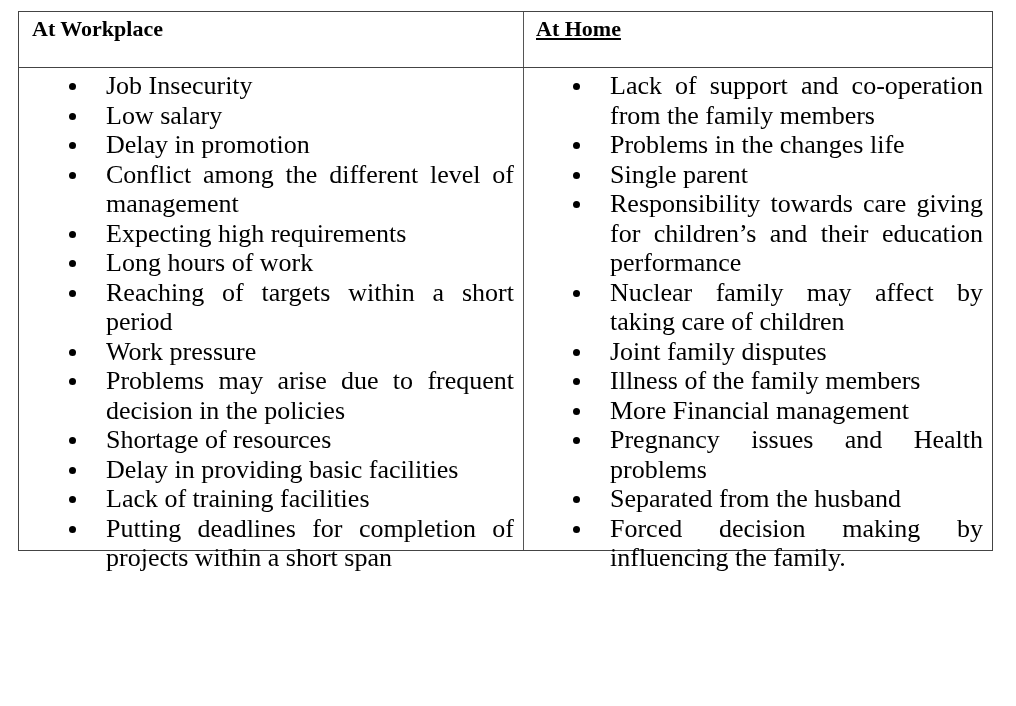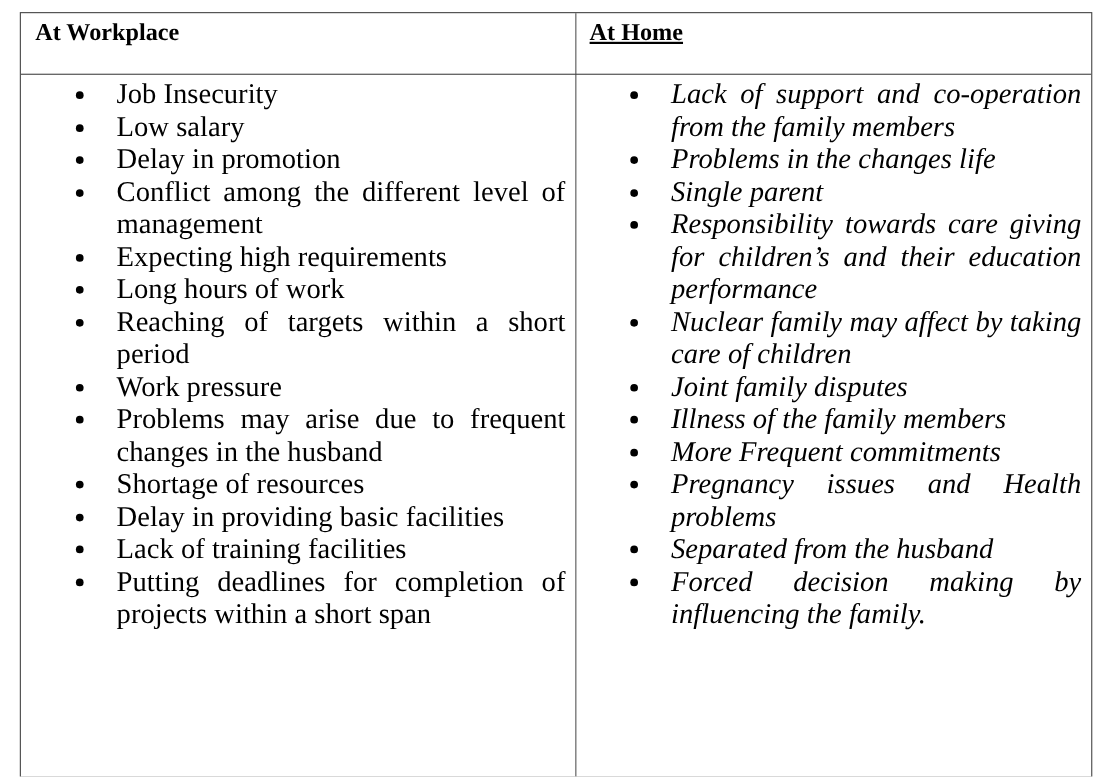--- a/index.html
+++ b/index.html
@@ -1,29 +1,29 @@
 <!DOCTYPE html>
 <html><head>
   <meta charset="utf-8">
   <style>
     html, body { margin: 0; padding: 0; background: #ffffff; }
     body { width: 1016px; height: 706px; position: relative; overflow: hidden;
            font-family: "Liberation Serif", "DejaVu Serif", serif; color: #000; }
     .table {
-      position: absolute; left: 18px; top: 11px; width: 975px; height: 696px;
+      position: absolute; left: 18px; top: 11px; width: 975px; height: 540px;
       border: 1px solid #444; box-sizing: border-box;
     }
     .vline { position: absolute; left: 504px; top: 0; bottom: 0; width: 1px; background: #555; }
     .hline { position: absolute; left: 0; right: 0; top: 55px; height: 1px; background: #444; }
     .head { position: absolute; top: 3px; font-weight: bold; font-size: 22px; line-height: 28px; }
     .head.left { left: 13px; }
     .head.right { left: 517px; text-decoration: underline; }
     ul.col { position: absolute; margin: 0; padding: 0; list-style: none; }
     ul.col.left { left: 50px; top: 59px; width: 445px; }
-    ul.col.right { left: 554px; top: 59px; width: 410px; font-style: italic; }
+    ul.col.right { left: 554px; top: 59px; width: 410px; }
     ul.col li {
       position: relative; padding-left: 37px; font-size: 26px; line-height: 29.5px;
       text-align: justify; text-align-last: left;
     }
     ul.col li .bullet {
       position: absolute; left: 0; top: 12px; width: 7px; height: 7px; border-radius: 50%; background: #000;
     }
   </style>
 </head>
 <body>
@@ -37,33 +37,33 @@
 
   <ul class="col left">
     <li><span class="bullet"></span><span>Job Insecurity</span></li>
     <li><span class="bullet"></span><span>Low salary</span></li>
     <li><span class="bullet"></span><span>Delay in promotion</span></li>
     <li><span class="bullet"></span><span>Conflict among the different level of management</span></li>
     <li><span class="bullet"></span><span>Expecting high requirements</span></li>
     <li><span class="bullet"></span><span>Long hours of work</span></li>
     <li><span class="bullet"></span><span>Reaching of targets within a short period</span></li>
     <li><span class="bullet"></span><span>Work pressure</span></li>
-    <li><span class="bullet"></span><span>Problems may arise due to frequent changes in the husband</span></li>
+    <li><span class="bullet"></span><span>Problems may arise due to frequent decision in the policies</span></li>
     <li><span class="bullet"></span><span>Shortage of resources</span></li>
     <li><span class="bullet"></span><span>Delay in providing basic facilities</span></li>
     <li><span class="bullet"></span><span>Lack of training facilities</span></li>
     <li><span class="bullet"></span><span>Putting deadlines for completion of projects within a short span</span></li>
   </ul>
 
   <ul class="col right">
     <li><span class="bullet"></span><span>Lack of support and co-operation from the family members</span></li>
     <li><span class="bullet"></span><span>Problems in the changes life</span></li>
     <li><span class="bullet"></span><span>Single parent</span></li>
     <li><span class="bullet"></span><span>Responsibility towards care giving for children’s and their education performance</span></li>
     <li><span class="bullet"></span><span>Nuclear family may affect by taking care of children</span></li>
     <li><span class="bullet"></span><span>Joint family disputes</span></li>
     <li><span class="bullet"></span><span>Illness of the family members</span></li>
-    <li><span class="bullet"></span><span>More Frequent commitments</span></li>
+    <li><span class="bullet"></span><span>More Financial management</span></li>
     <li><span class="bullet"></span><span>Pregnancy issues and Health problems</span></li>
     <li><span class="bullet"></span><span>Separated from the husband</span></li>
     <li><span class="bullet"></span><span>Forced decision making by influencing the family.</span></li>
   </ul>
 </div>
 
 </body></html>

